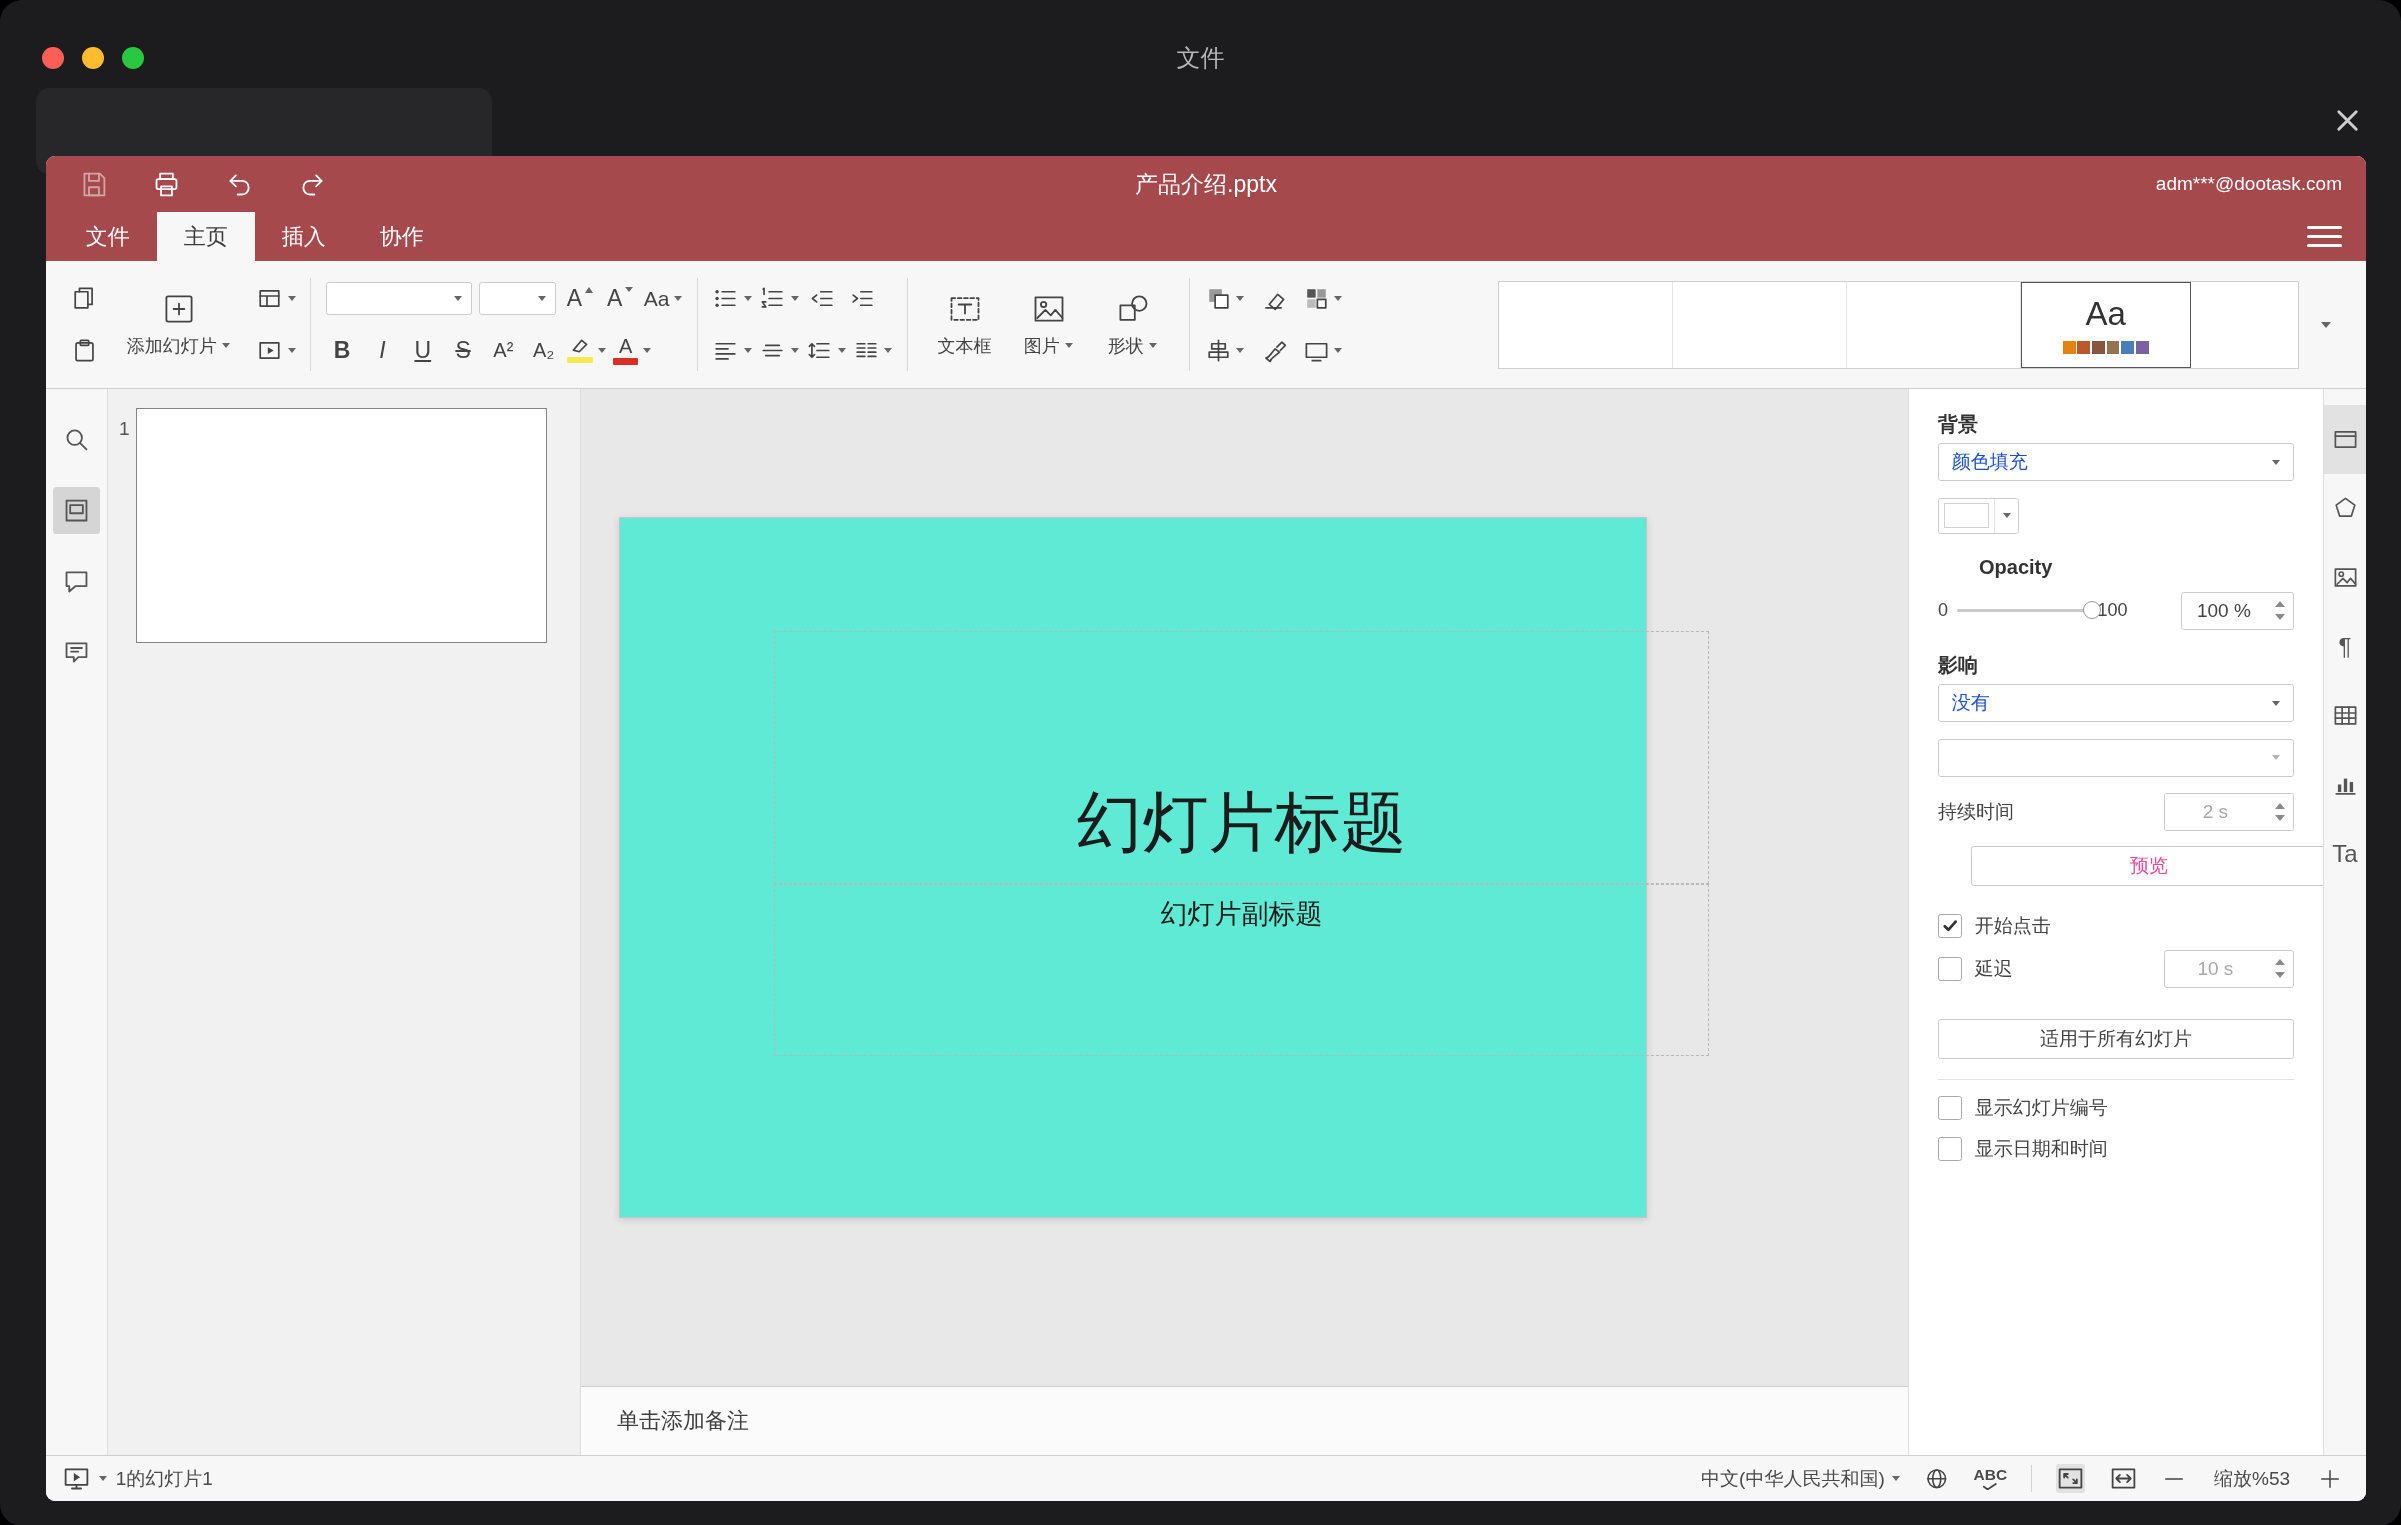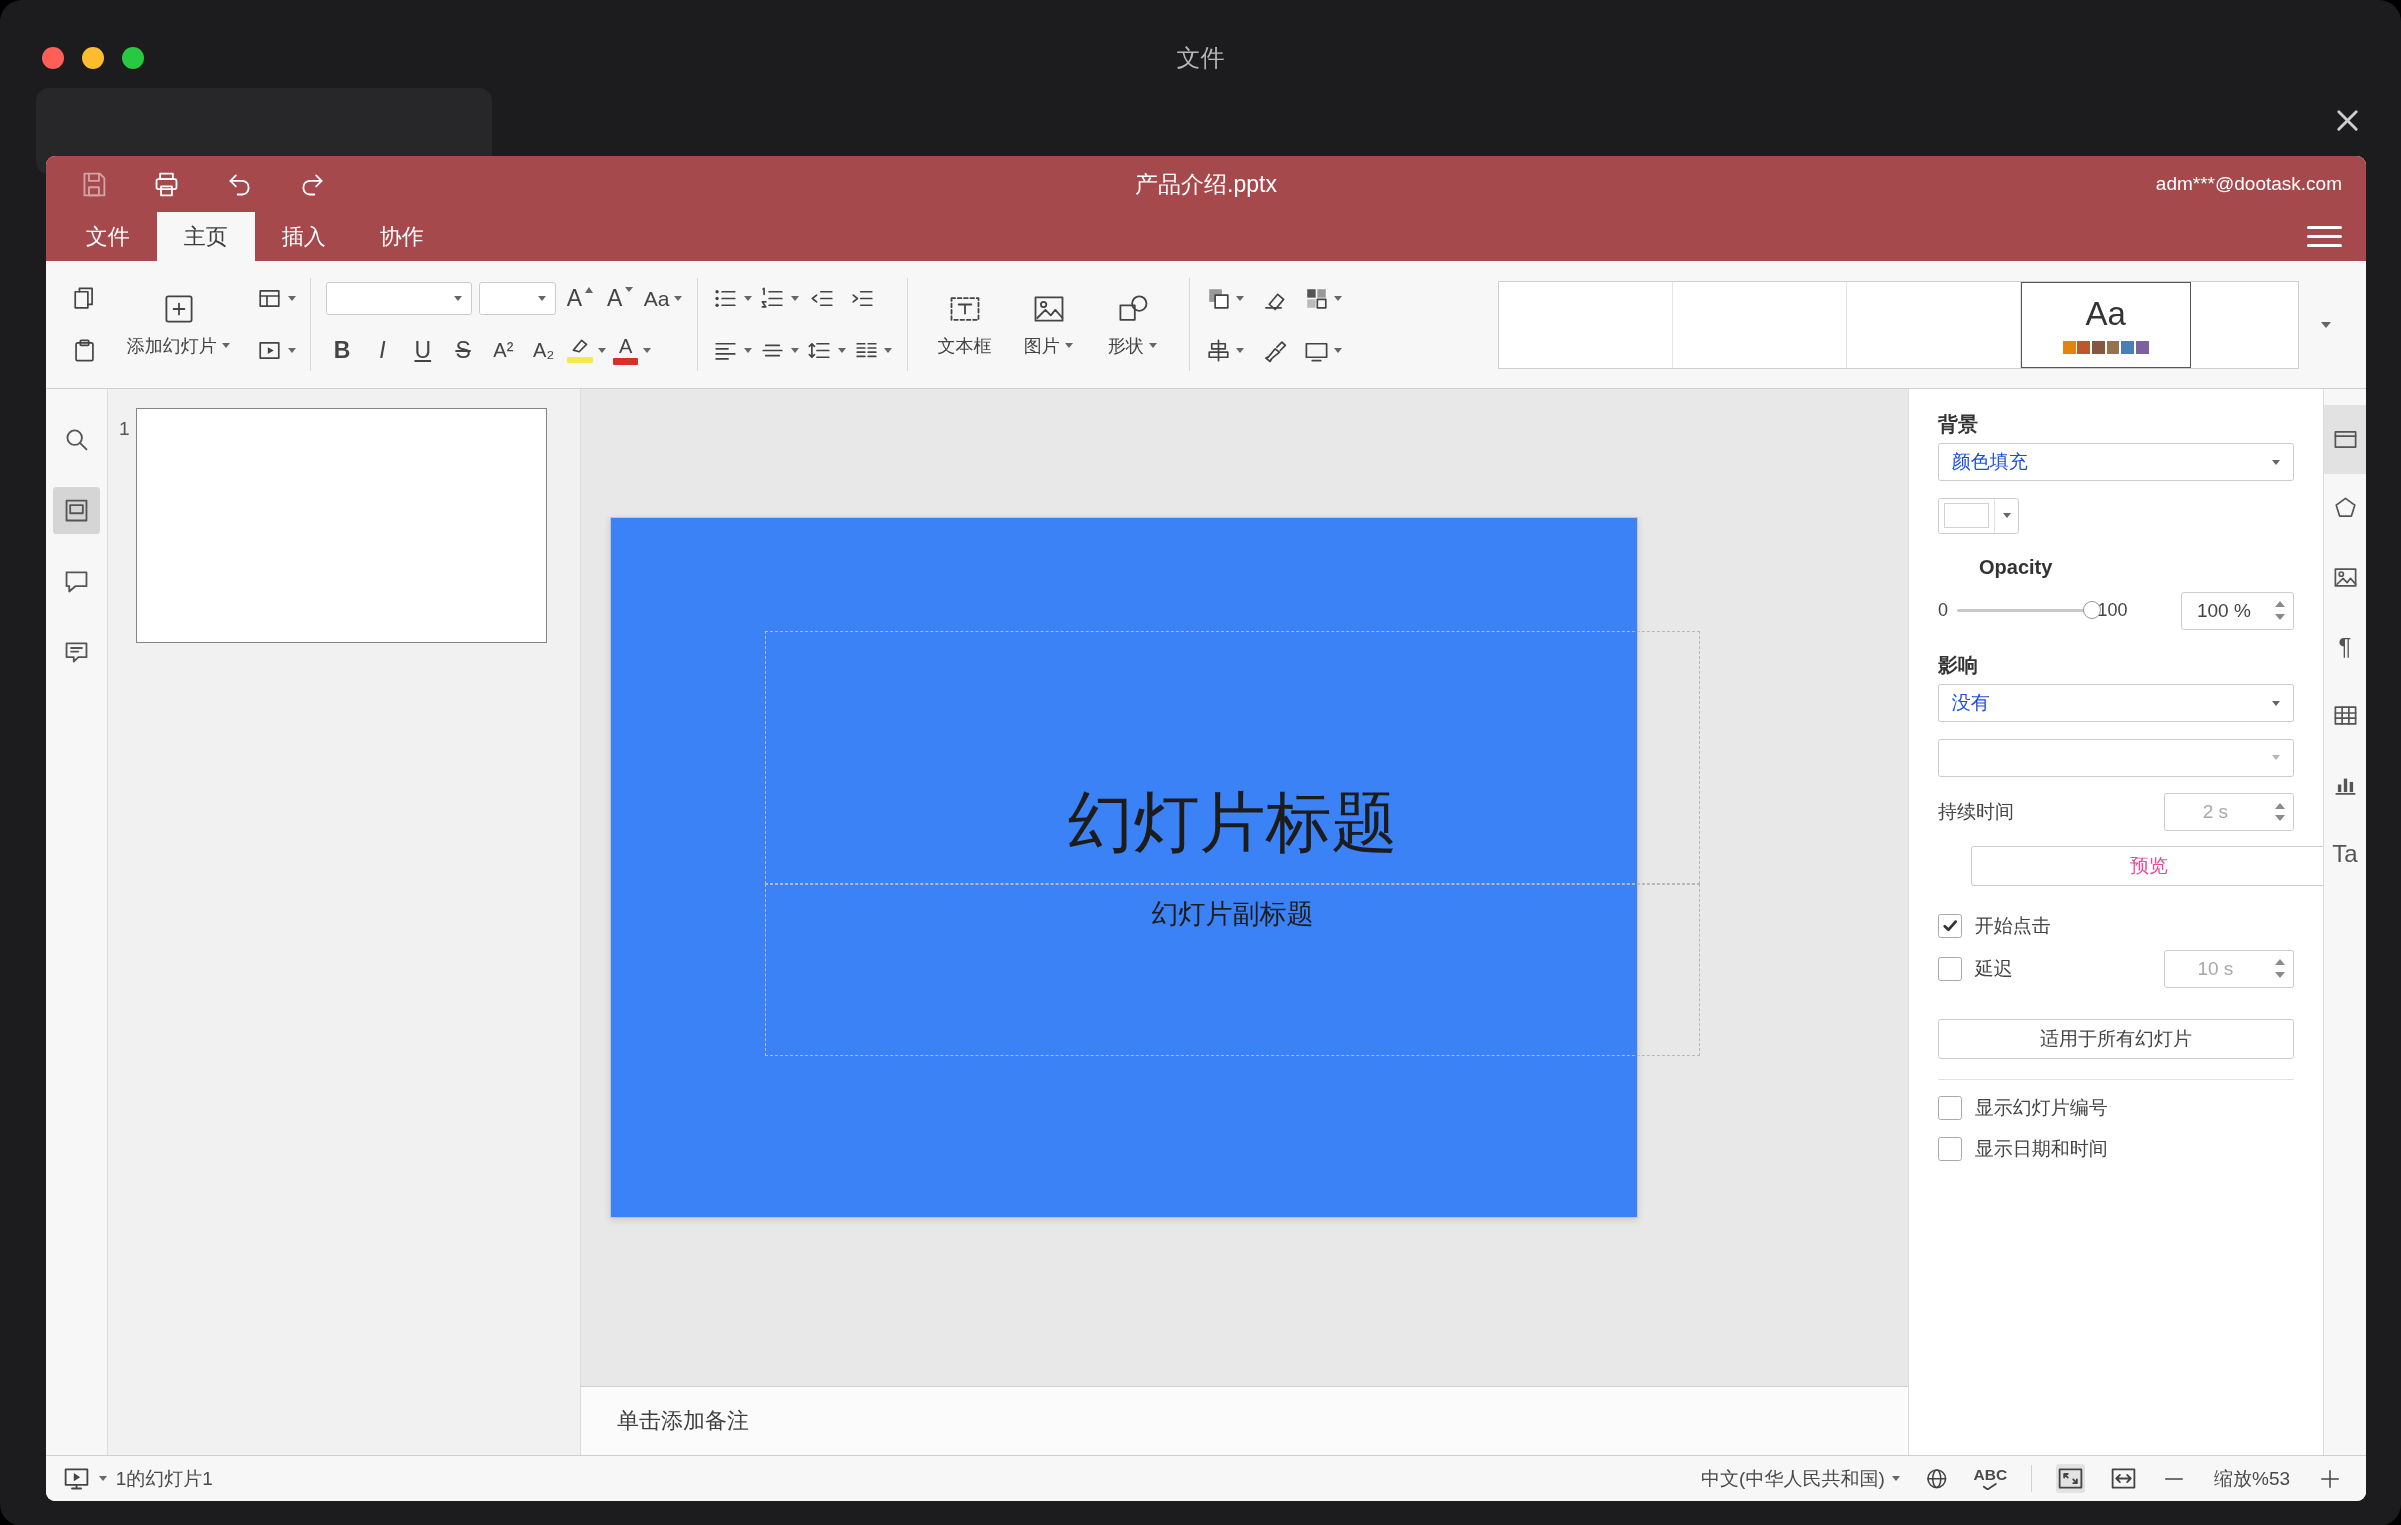--- a/index.html
+++ b/index.html
@@ -73,21 +73,21 @@
   .iconbar{width:62px;background:var(--toolbar-bg);border-right:0.9px solid #dcdcdc;display:flex;flex-direction:column;align-items:center;padding-top:27px;gap:24px;flex:none;}
   .ibtn{width:47px;height:47px;display:flex;align-items:center;justify-content:center;border:none;background:none;border-radius:3.6px;}
   .ibtn.active{background:#d5d5d5;}
 
   .thumbs{width:473px;background:#f1f1f1;border-right:0.9px solid #dcdcdc;position:relative;flex:none;}
   .thumb-num{position:absolute;left:11px;top:29px;font-size:19px;color:#555;}
   .thumb{position:absolute;left:28px;top:19px;width:411px;height:235px;background:#fff;border:1.8px solid #858585;}
 
   .canvas-col{flex:1;display:flex;flex-direction:column;min-width:0;}
   .canvas{flex:1;background:var(--canvas-bg);position:relative;overflow:hidden;}
-  .slide{position:absolute;left:29px;top:128px;width:1028px;height:701px;background:#3b82f6;border:0.9px solid #c5c5c5;box-shadow:0 1.8px 7.3px rgba(0,0,0,.13);}
+  .slide{position:absolute;left:38px;top:128px;width:1028px;height:701px;background:#5eead4;border:0.9px solid #c5c5c5;box-shadow:0 1.8px 7.3px rgba(0,0,0,.13);}
   .ph{position:absolute;border:1.8px dashed #b8b8b8;display:flex;justify-content:center;}
   .ph.title{left:154px;top:113px;width:935px;height:253px;align-items:flex-end;padding-bottom:14.6px;}
   .ph.title span{font-size:66px;color:#1c1c1c;}
   .ph.subtitle{left:154px;top:366px;width:935px;height:172px;align-items:flex-start;padding-top:11px;}
   .ph.subtitle span{font-size:27px;color:#1c1c1c;}
   .notes{height:69px;background:#fbfbfb;border-top:0.9px solid #cfcfcf;display:flex;align-items:center;padding-left:36px;font-size:22px;color:#3f3f3f;flex:none;}
 
   
   .rpanel{width:415px;background:#fff;border-left:0.9px solid #dcdcdc;padding:12.8px 29px 0;flex:none;font-size:19px;}
   .sec-label{font-weight:bold;font-size:20px;color:#333;margin-top:9px;height:27px;line-height:27px;}

